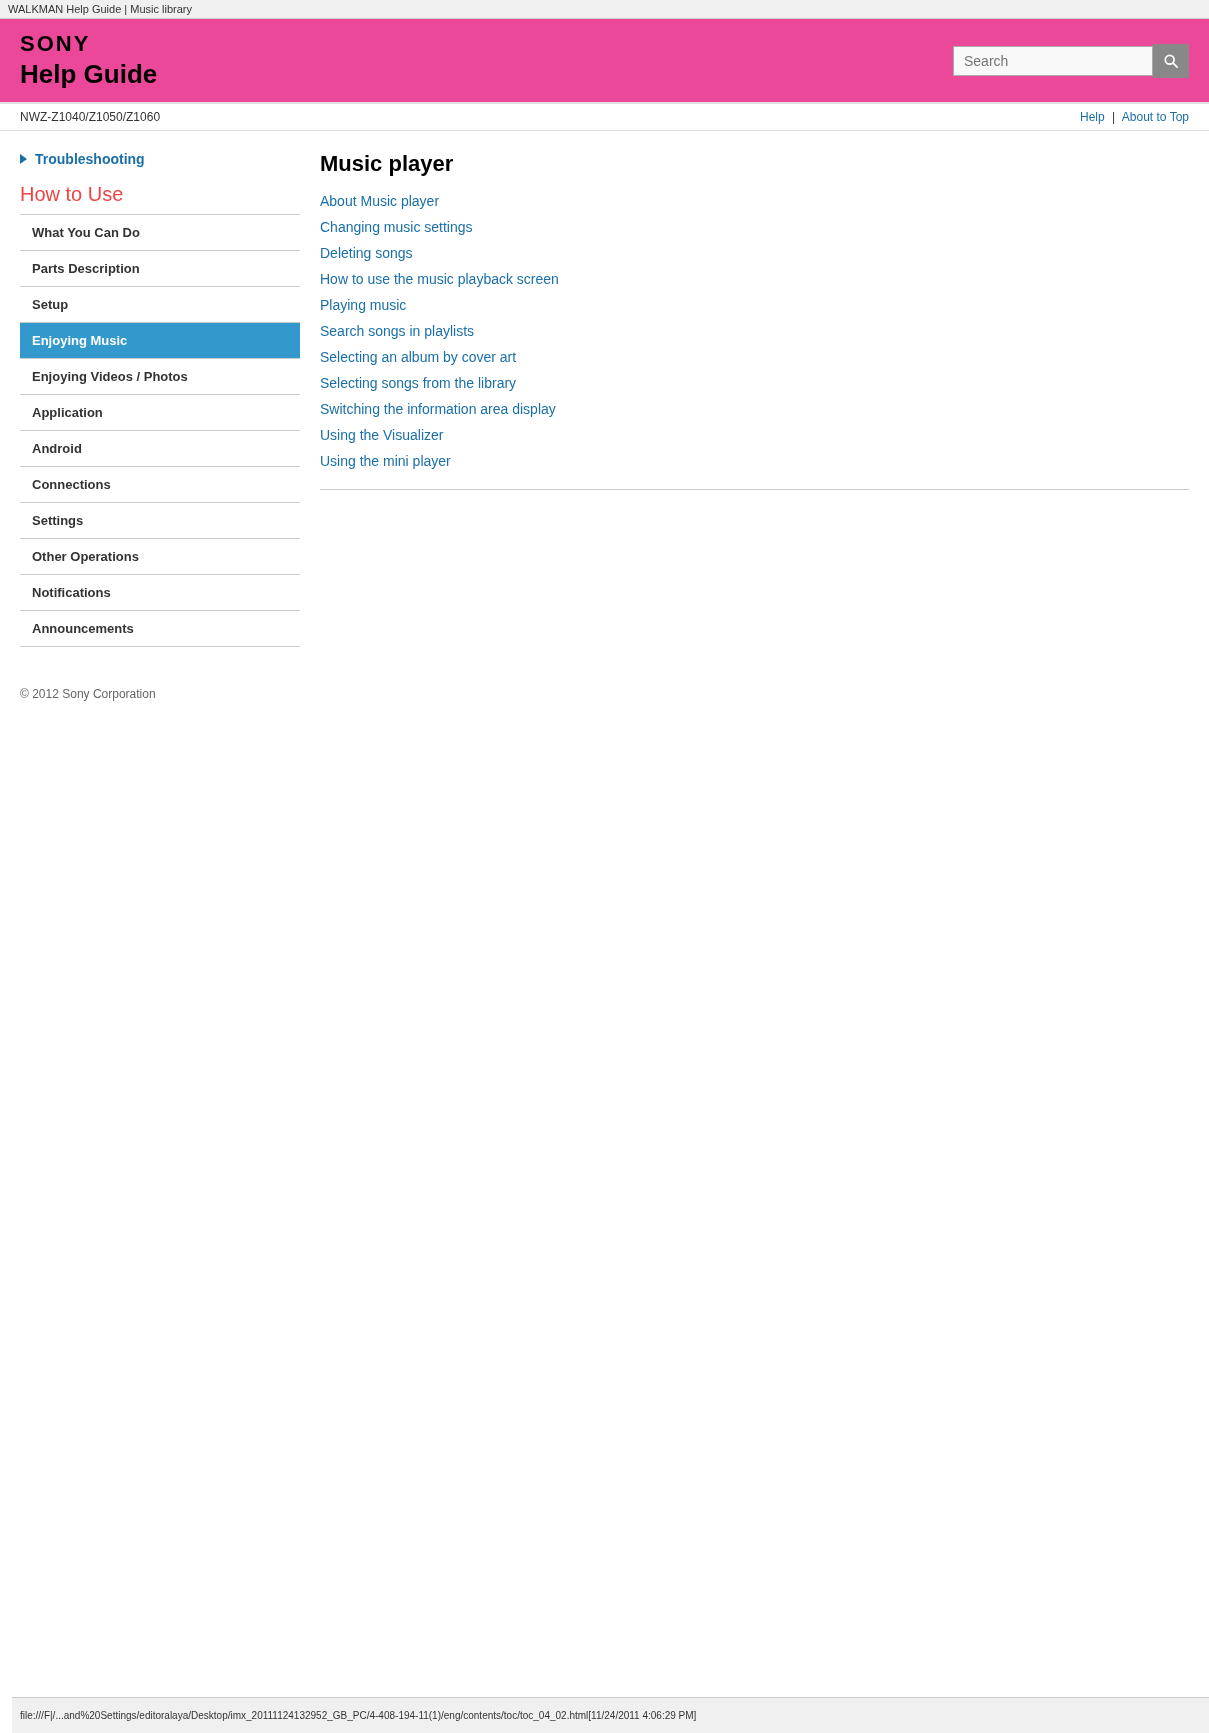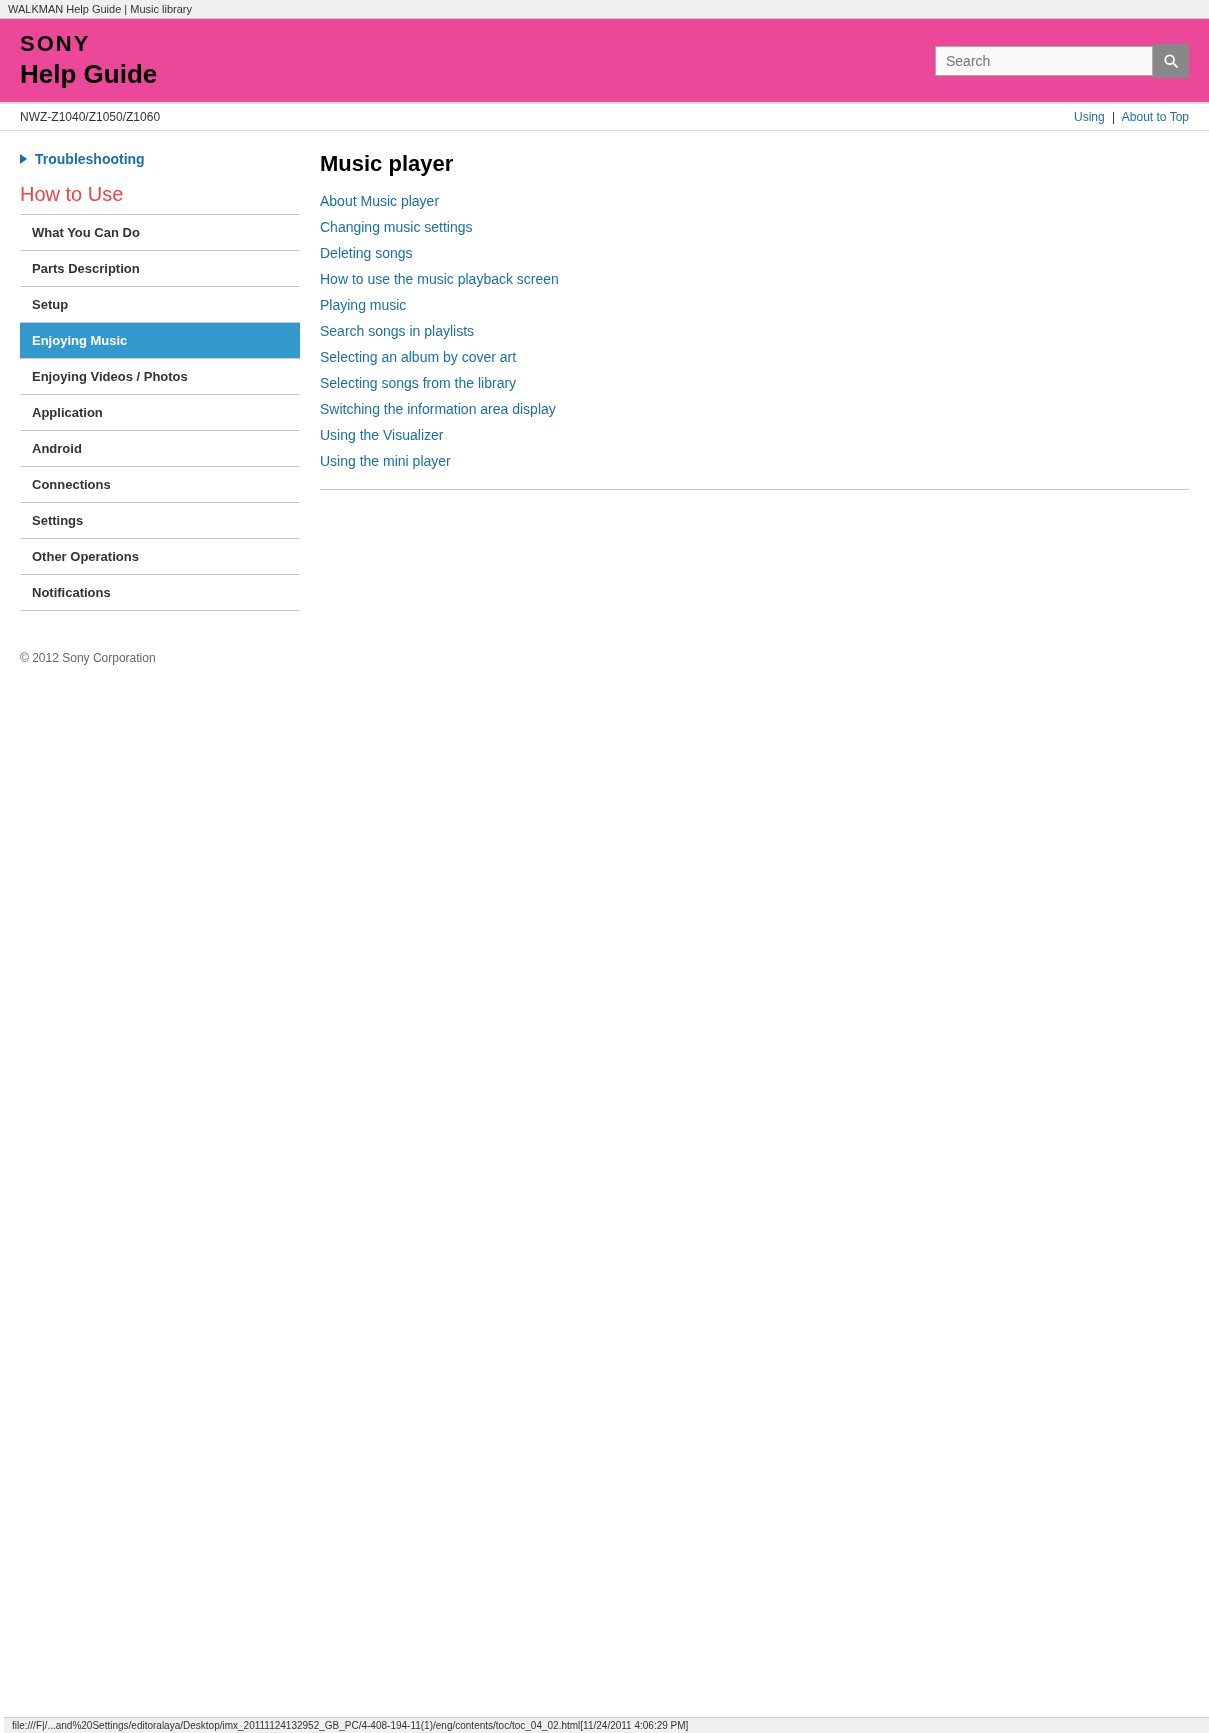--- a/index.html
+++ b/index.html
@@ -43,21 +43,21 @@
     }
     .header-right {
       display: flex;
       align-items: center;
       gap: 0;
     }
     .search-input {
       border: 1px solid #aaa;
       padding: 6px 10px;
       font-size: 14px;
-      width: 218px;
+      width: 200px;
       color: #999;
       outline: none;
       background: #f9f9f9;
     }
     .search-button {
       background: #888;
       border: 1px solid #888;
       padding: 6px 10px;
       cursor: pointer;
       display: flex;
@@ -179,25 +179,25 @@
     
     .footer {
       padding: 20px 20px 10px 20px;
       font-size: 12px;
       color: #666;
     }
     
     .browser-status-bar {
       position: fixed;
       bottom: 0;
-      left: 4px;
+      left: 12px;
       right: 0;
       background: #f0f0f0;
       border-top: 1px solid #ccc;
-      padding: 2px 8px;
+      padding: 12px 8px;
       font-size: 10px;
       color: #333;
     }
   </style>
 </head>
 <body>
 
 <div class="browser-title-bar">
   <span>WALKMAN Help Guide | Music library</span>
 </div>
@@ -214,21 +214,21 @@
         <circle cx="6.5" cy="6.5" r="5" stroke="white" stroke-width="2"></circle>
         <line x1="10.5" y1="10.5" x2="15" y2="15" stroke="white" stroke-width="2" stroke-linecap="round"></line>
       </svg>
     </button>
   </div>
 </div>
 
 <div class="sub-header">
   <span class="model-number">NWZ-Z1040/Z1050/Z1060</span>
   <div class="nav-links">
-    <a href="#">Using</a>
+    <a href="#">Help</a>
     <span class="nav-separator">|</span>
     <a href="#">About to Top</a>
   </div>
 </div>
 
 <div class="main-content">
 
   <div class="sidebar">
     <div class="sidebar-troubleshooting">
       <a href="#" class="troubleshooting-link">
@@ -245,20 +245,21 @@
         <div class="sidebar-item">Parts Description</div>
         <div class="sidebar-item">Setup</div>
         <div class="sidebar-item active">Enjoying Music</div>
         <div class="sidebar-item">Enjoying Videos / Photos</div>
         <div class="sidebar-item">Application</div>
         <div class="sidebar-item">Android</div>
         <div class="sidebar-item">Connections</div>
         <div class="sidebar-item">Settings</div>
         <div class="sidebar-item">Other Operations</div>
         <div class="sidebar-item">Notifications</div>
+        <div class="sidebar-item">Announcements</div>
       </div>
   </div>
 
   <div class="content-area">
     <h1 class="content-title">Music player</h1>
 
     <ul class="content-links" id="content-links-list">
 
     <li><a href="#">About Music player</a></li>
         <li><a href="#">Changing music settings</a></li>

